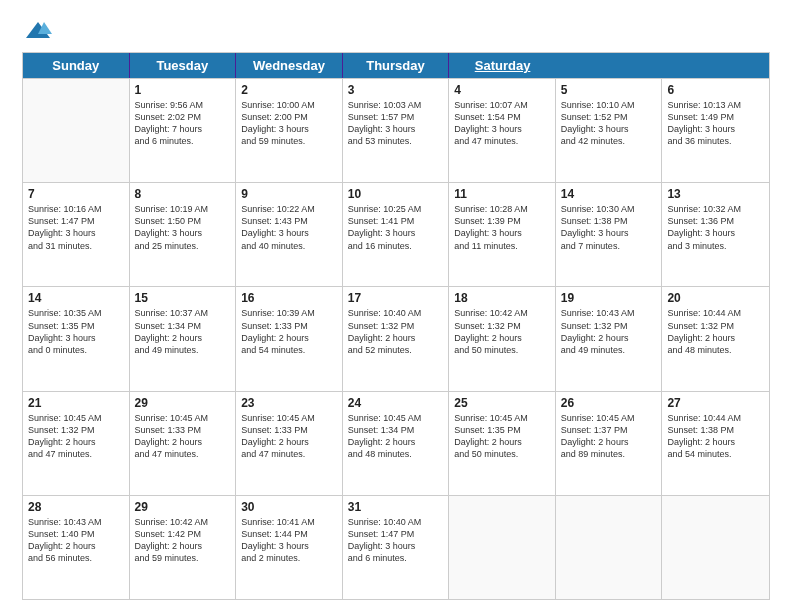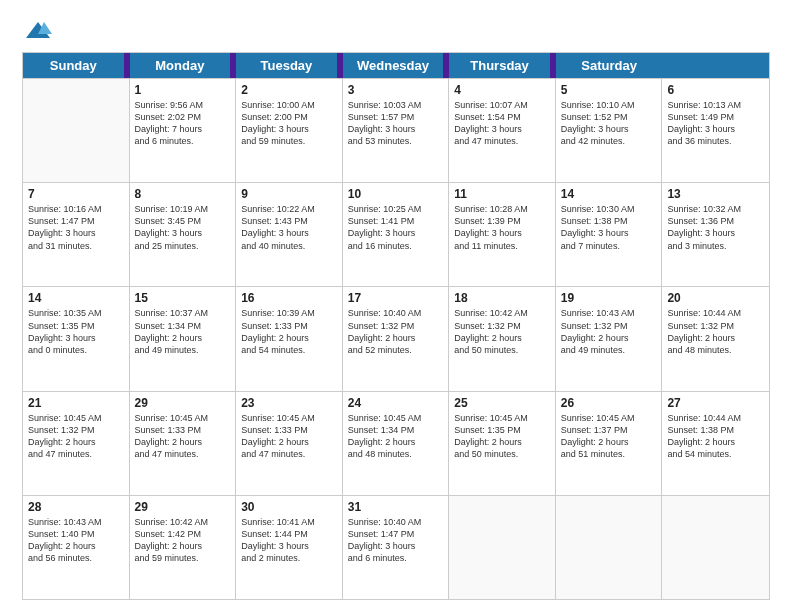--- a/index.html
+++ b/index.html
@@ -59,23 +59,23 @@
       display: grid;
       grid-template-columns: repeat(7, 1fr);
       background: #2176ae;
     }
     .cal-header-cell {
       color: #fff;
       font-size: 13px;
       font-weight: bold;
       text-align: center;
       padding: 5px 2px;
-      border-right: 6px solid #4c1d95;
-    }
-    .cal-header-cell:last-child { border-right: none; }
+      border-right: 1px solid #4c1d95;
+    }
+    .cal-header-cell:last-child { border-right: none; text-decoration: underline; }
     .cal-body {
       flex: 1;
       display: flex;
       flex-direction: column;
     }
     .cal-row {
       display: grid;
       grid-template-columns: repeat(7, 1fr);
       flex: 1;
       border-top: 1px solid #ccc;
@@ -122,21 +122,20 @@
     </div>
     <div class="title-block">
       <div class="month-title"></div>
       <div class="location"></div>
     </div>
   </div>
 
   <div class="calendar">
     <div class="cal-header">
     <div class="cal-header-cell">Sunday</div>
-        <div class="cal-header-cell">Monday</div>
         <div class="cal-header-cell">Tuesday</div>
         <div class="cal-header-cell">Wednesday</div>
         <div class="cal-header-cell">Thursday</div>
         <div class="cal-header-cell">Saturday</div>
       </div>
     <div class="cal-body">
     <div class="cal-row">
           <div class="cal-cell empty"></div>
           <div class="cal-cell">
             <div class="day-num">1</div>
@@ -185,21 +184,21 @@
           <div class="cal-cell">
             <div class="day-num">7</div>
             <div class="cell-line">Sunrise: 10:16 AM</div>
             <div class="cell-line">Sunset: 1:47 PM</div>
             <div class="cell-line">Daylight: 3 hours</div>
             <div class="cell-line">and 31 minutes.</div>
           </div>
           <div class="cal-cell">
             <div class="day-num">8</div>
             <div class="cell-line">Sunrise: 10:19 AM</div>
-            <div class="cell-line">Sunset: 3:45 PM</div>
+            <div class="cell-line">Sunset: 1:50 PM</div>
             <div class="cell-line">Daylight: 3 hours</div>
             <div class="cell-line">and 25 minutes.</div>
           </div>
           <div class="cal-cell">
             <div class="day-num">9</div>
             <div class="cell-line">Sunrise: 10:22 AM</div>
             <div class="cell-line">Sunset: 1:43 PM</div>
             <div class="cell-line">Daylight: 3 hours</div>
             <div class="cell-line">and 40 minutes.</div>
           </div>
@@ -317,21 +316,21 @@
             <div class="cell-line">Sunrise: 10:45 AM</div>
             <div class="cell-line">Sunset: 1:35 PM</div>
             <div class="cell-line">Daylight: 2 hours</div>
             <div class="cell-line">and 50 minutes.</div>
           </div>
           <div class="cal-cell">
             <div class="day-num">26</div>
             <div class="cell-line">Sunrise: 10:45 AM</div>
             <div class="cell-line">Sunset: 1:37 PM</div>
             <div class="cell-line">Daylight: 2 hours</div>
-            <div class="cell-line">and 51 minutes.</div>
+            <div class="cell-line">and 89 minutes.</div>
           </div>
           <div class="cal-cell">
             <div class="day-num">27</div>
             <div class="cell-line">Sunrise: 10:44 AM</div>
             <div class="cell-line">Sunset: 1:38 PM</div>
             <div class="cell-line">Daylight: 2 hours</div>
             <div class="cell-line">and 54 minutes.</div>
           </div>
         </div>
         <div class="cal-row">

